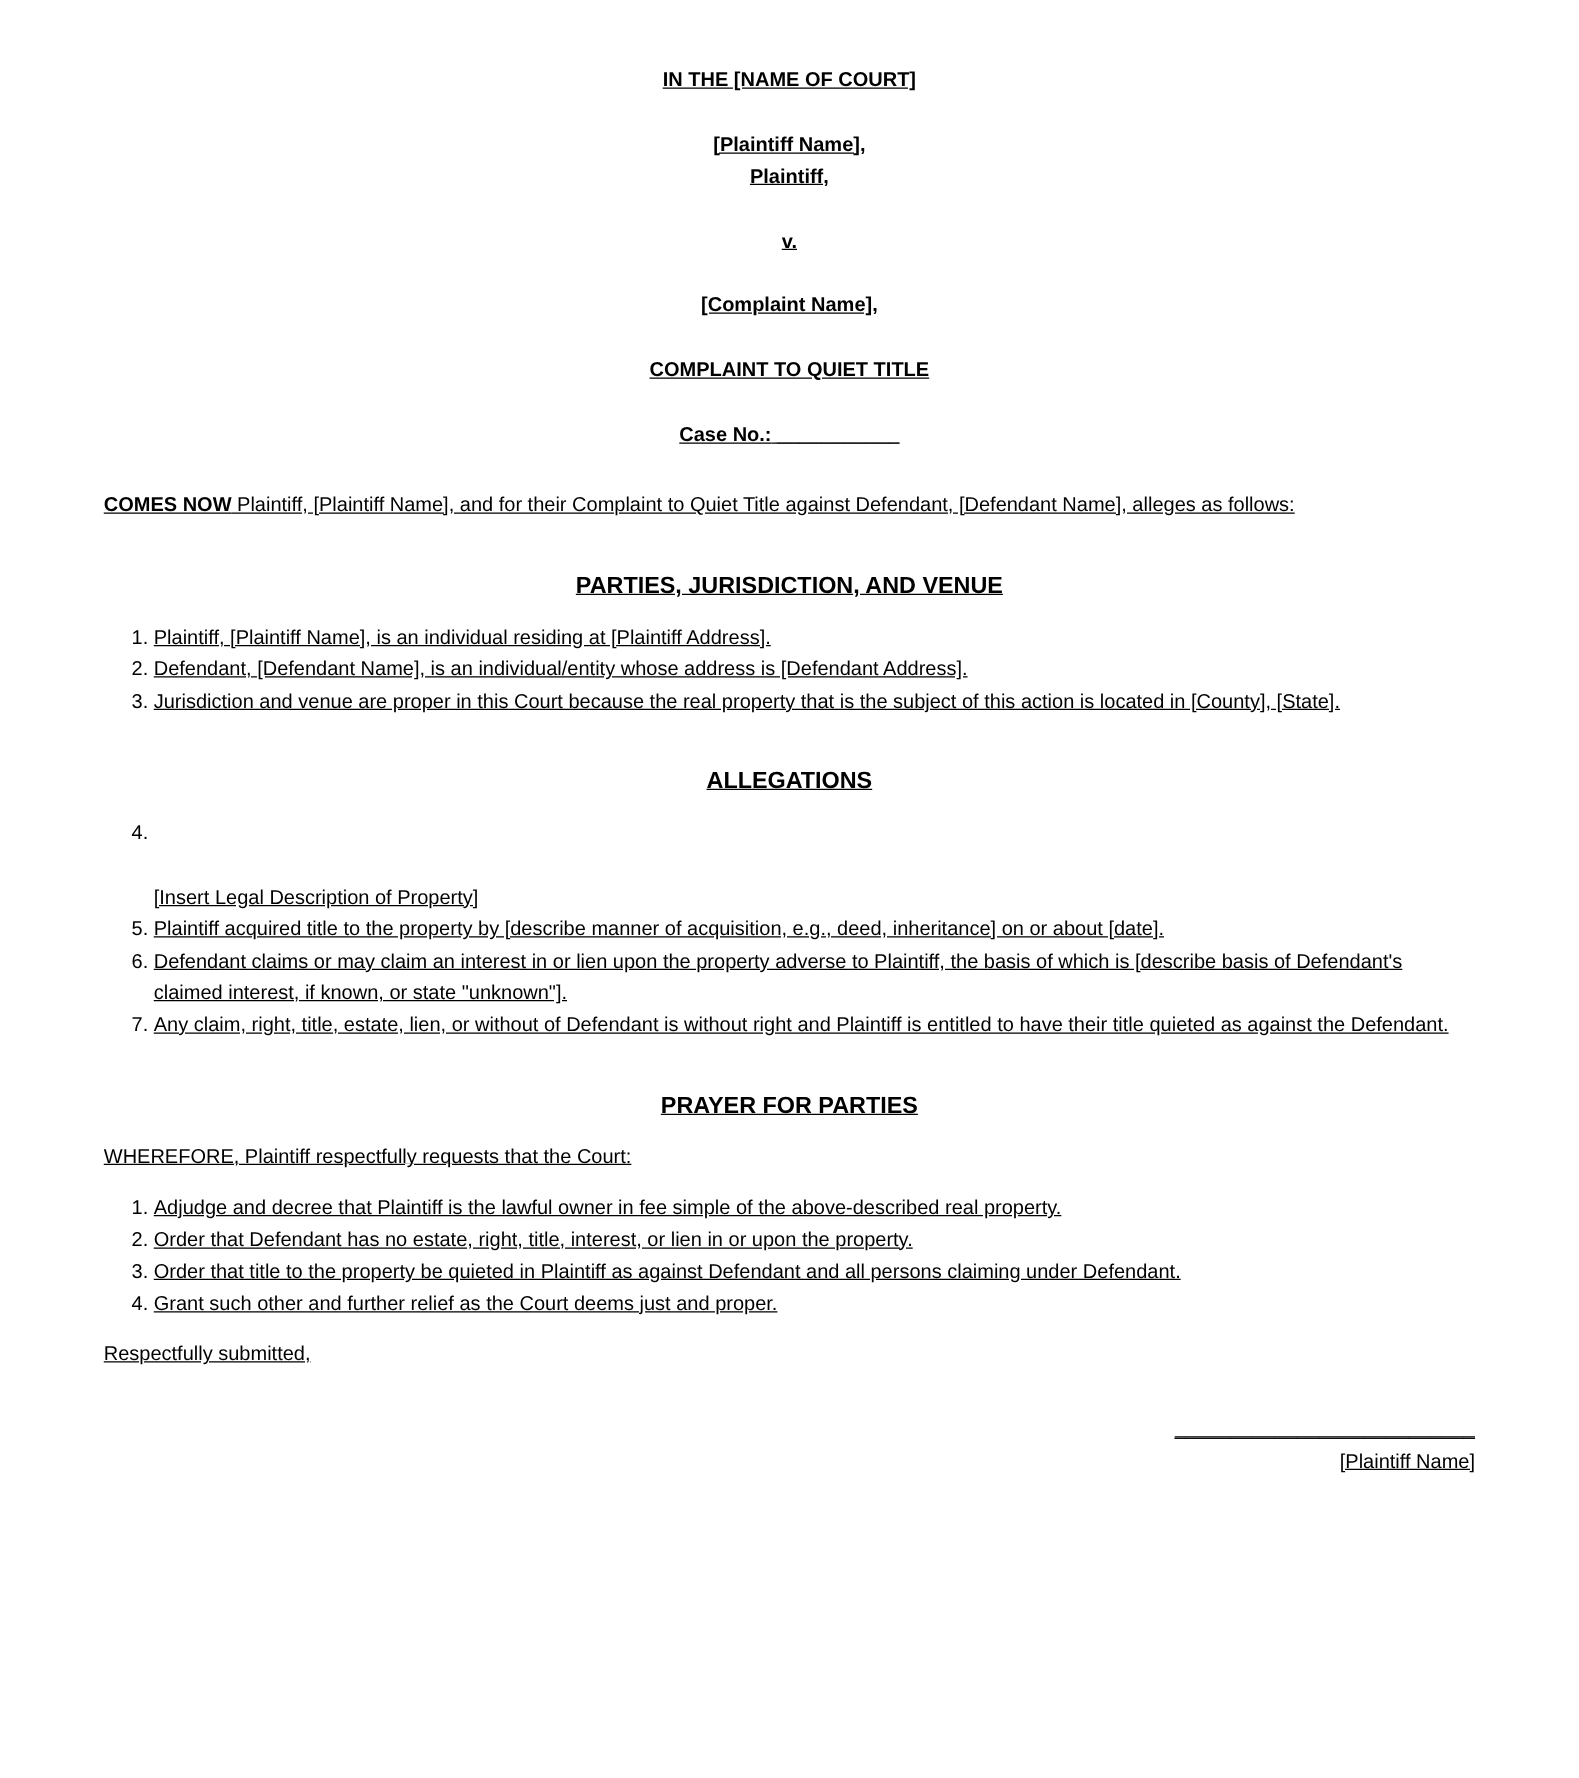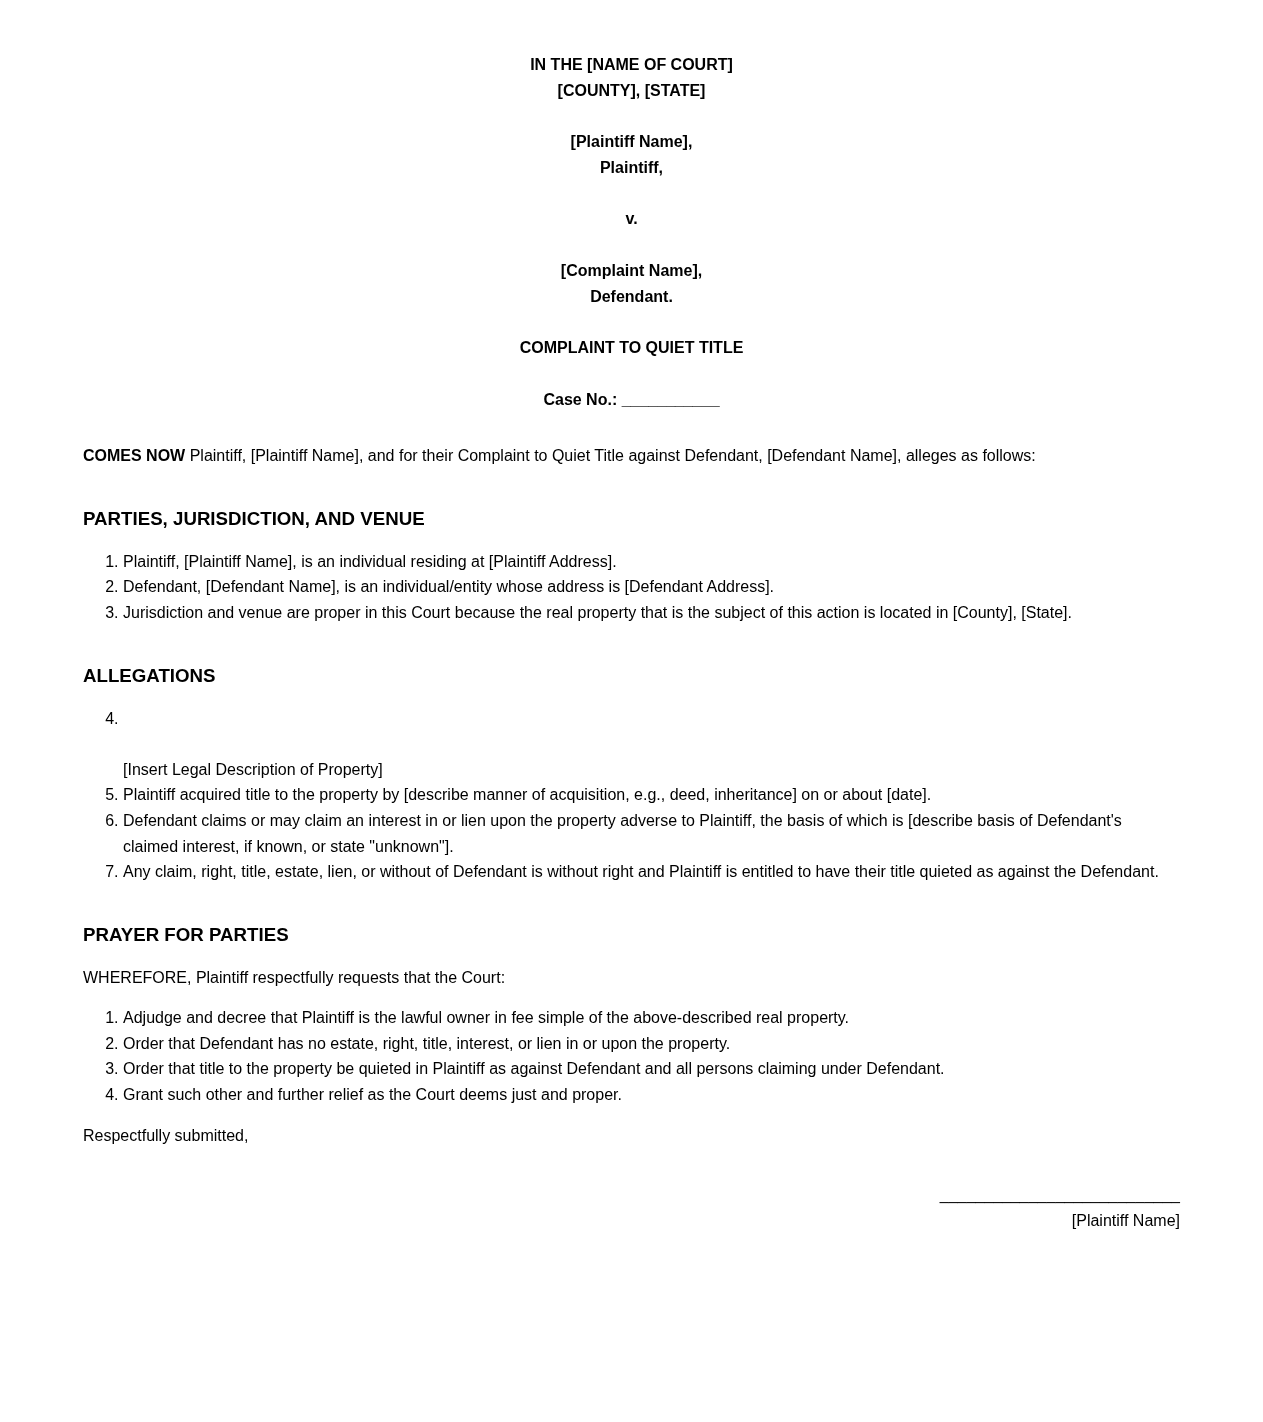--- a/index.html
+++ b/index.html
@@ -9,34 +9,36 @@
     color: #000000;
     font-family: "Liberation Sans", "DejaVu Sans", sans-serif;
     font-size: 16px;
     line-height: 1.6;
   }
   .page {
     width: 1263px;
     min-height: 1422px;
     padding: 52px 83px 60px 83px;
     background: #ffffff;
+    text-decoration: underline;
   }
   .caption {
     text-align: center;
     font-weight: bold;
   }
   .stanza { margin: 0 0 26px 0; }
   .stanza div { min-height: 25.6px; }
   .intro { margin: 31px 0 15px 0; }
   p { margin: 15px 0; }
   h3 {
     font-size: 18.7px;
     font-weight: bold;
     margin: 35px 0 15px 0;
     line-height: 1.6;
+    text-align: center;
   }
   ol {
     margin: 15px 0;
     padding-left: 40px;
   }
   li { margin: 0; }
   .blank {
     white-space: nowrap;
     letter-spacing: 0;
   }
@@ -44,32 +46,30 @@
   .sig-block { margin-top: 34px; text-align: right; }
 </style>
 </head>
 <body>
 
 <div class="page">
 
   <div class="caption">
     <div class="stanza">
       <div>IN THE [NAME OF COURT]</div>
-      <div>[COUNTY], [STATE]</div>
     </div>
     <div class="stanza">
       <div>[Plaintiff Name],</div>
       <div>Plaintiff,</div>
     </div>
     <div class="stanza">
       <div>v.</div>
     </div>
     <div class="stanza">
       <div>[Complaint Name],</div>
-      <div>Defendant.</div>
     </div>
     <div class="stanza">
       <div>COMPLAINT TO QUIET TITLE</div>
     </div>
     <div class="stanza">
       <div><span>Case No.:</span> <span class="blank">___________</span></div>
     </div>
   </div>
 
   <p class="intro"><strong>COMES NOW</strong><span> Plaintiff, [Plaintiff Name], and for their Complaint to Quiet Title against Defendant, [Defendant Name], alleges as follows:</span></p>

